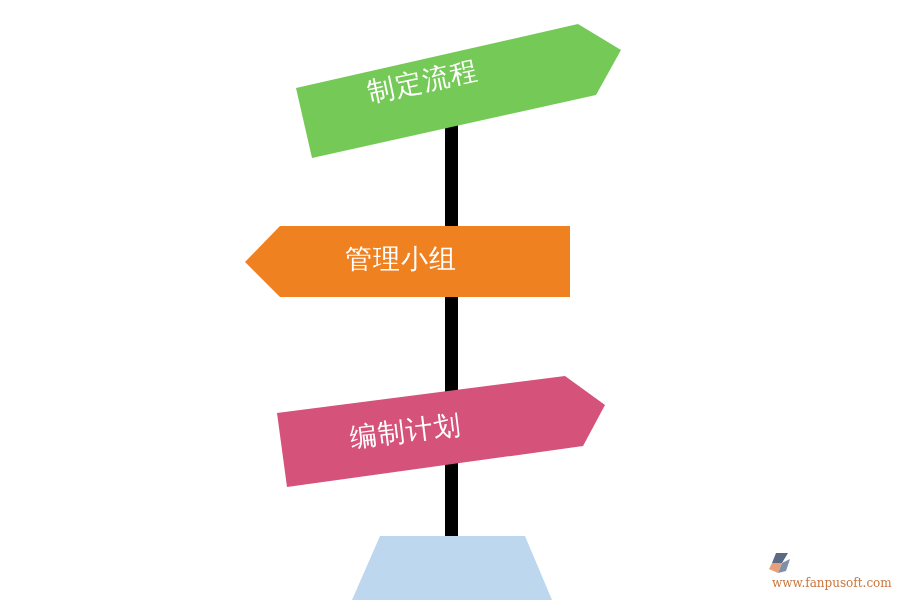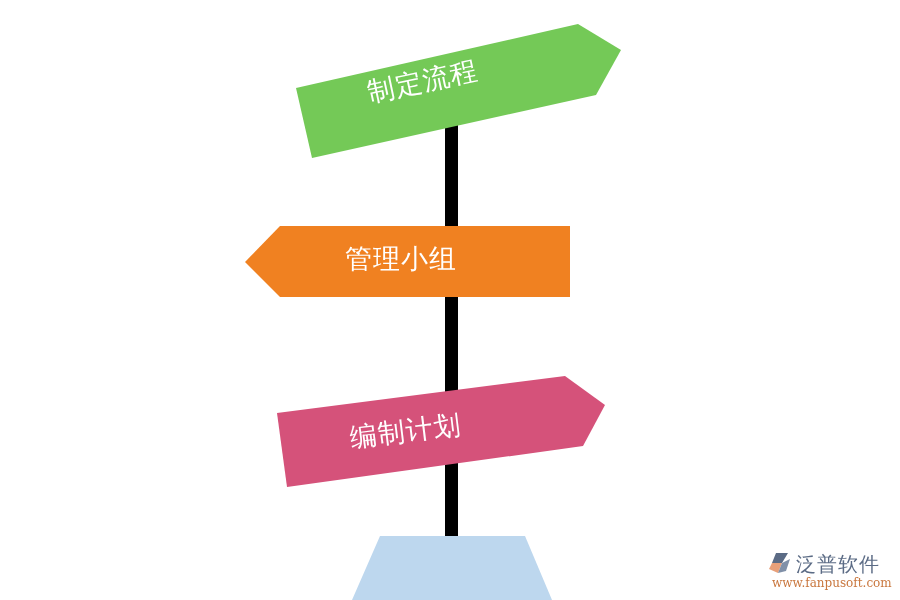--- a/index.html
+++ b/index.html
@@ -29,15 +29,14 @@
 <div class="sign-label" style="left:368px; top:75px; transform:rotate(-12deg); transform-origin:left center;">制定流程</div>
 <div class="sign-label" style="left:345px; top:241px;font-family:Liberation Serif, serif;">管理小组</div>
 <div class="sign-label" style="left:350px; top:420px; transform:rotate(-7deg); transform-origin:left center;">编制计划</div>
 
 <div class="logo">
   <svg width="26" height="24" viewBox="0 0 26 24" style="position:absolute;left:0;top:0;">
     <polygon points="8,2 20,2 14,12 4,12" fill="#5b6b85"></polygon>
     <polygon points="4,12 14,12 10,22 1,18" fill="#e8a07a"></polygon>
     <polygon points="14,12 22,8 18,20 10,22" fill="#8090a8"></polygon>
   </svg>
-  <div class="logo-name">泛普软件</div>
   <div class="logo-url">www.fanpusoft.com</div>
 </div>
 
 </body></html>

